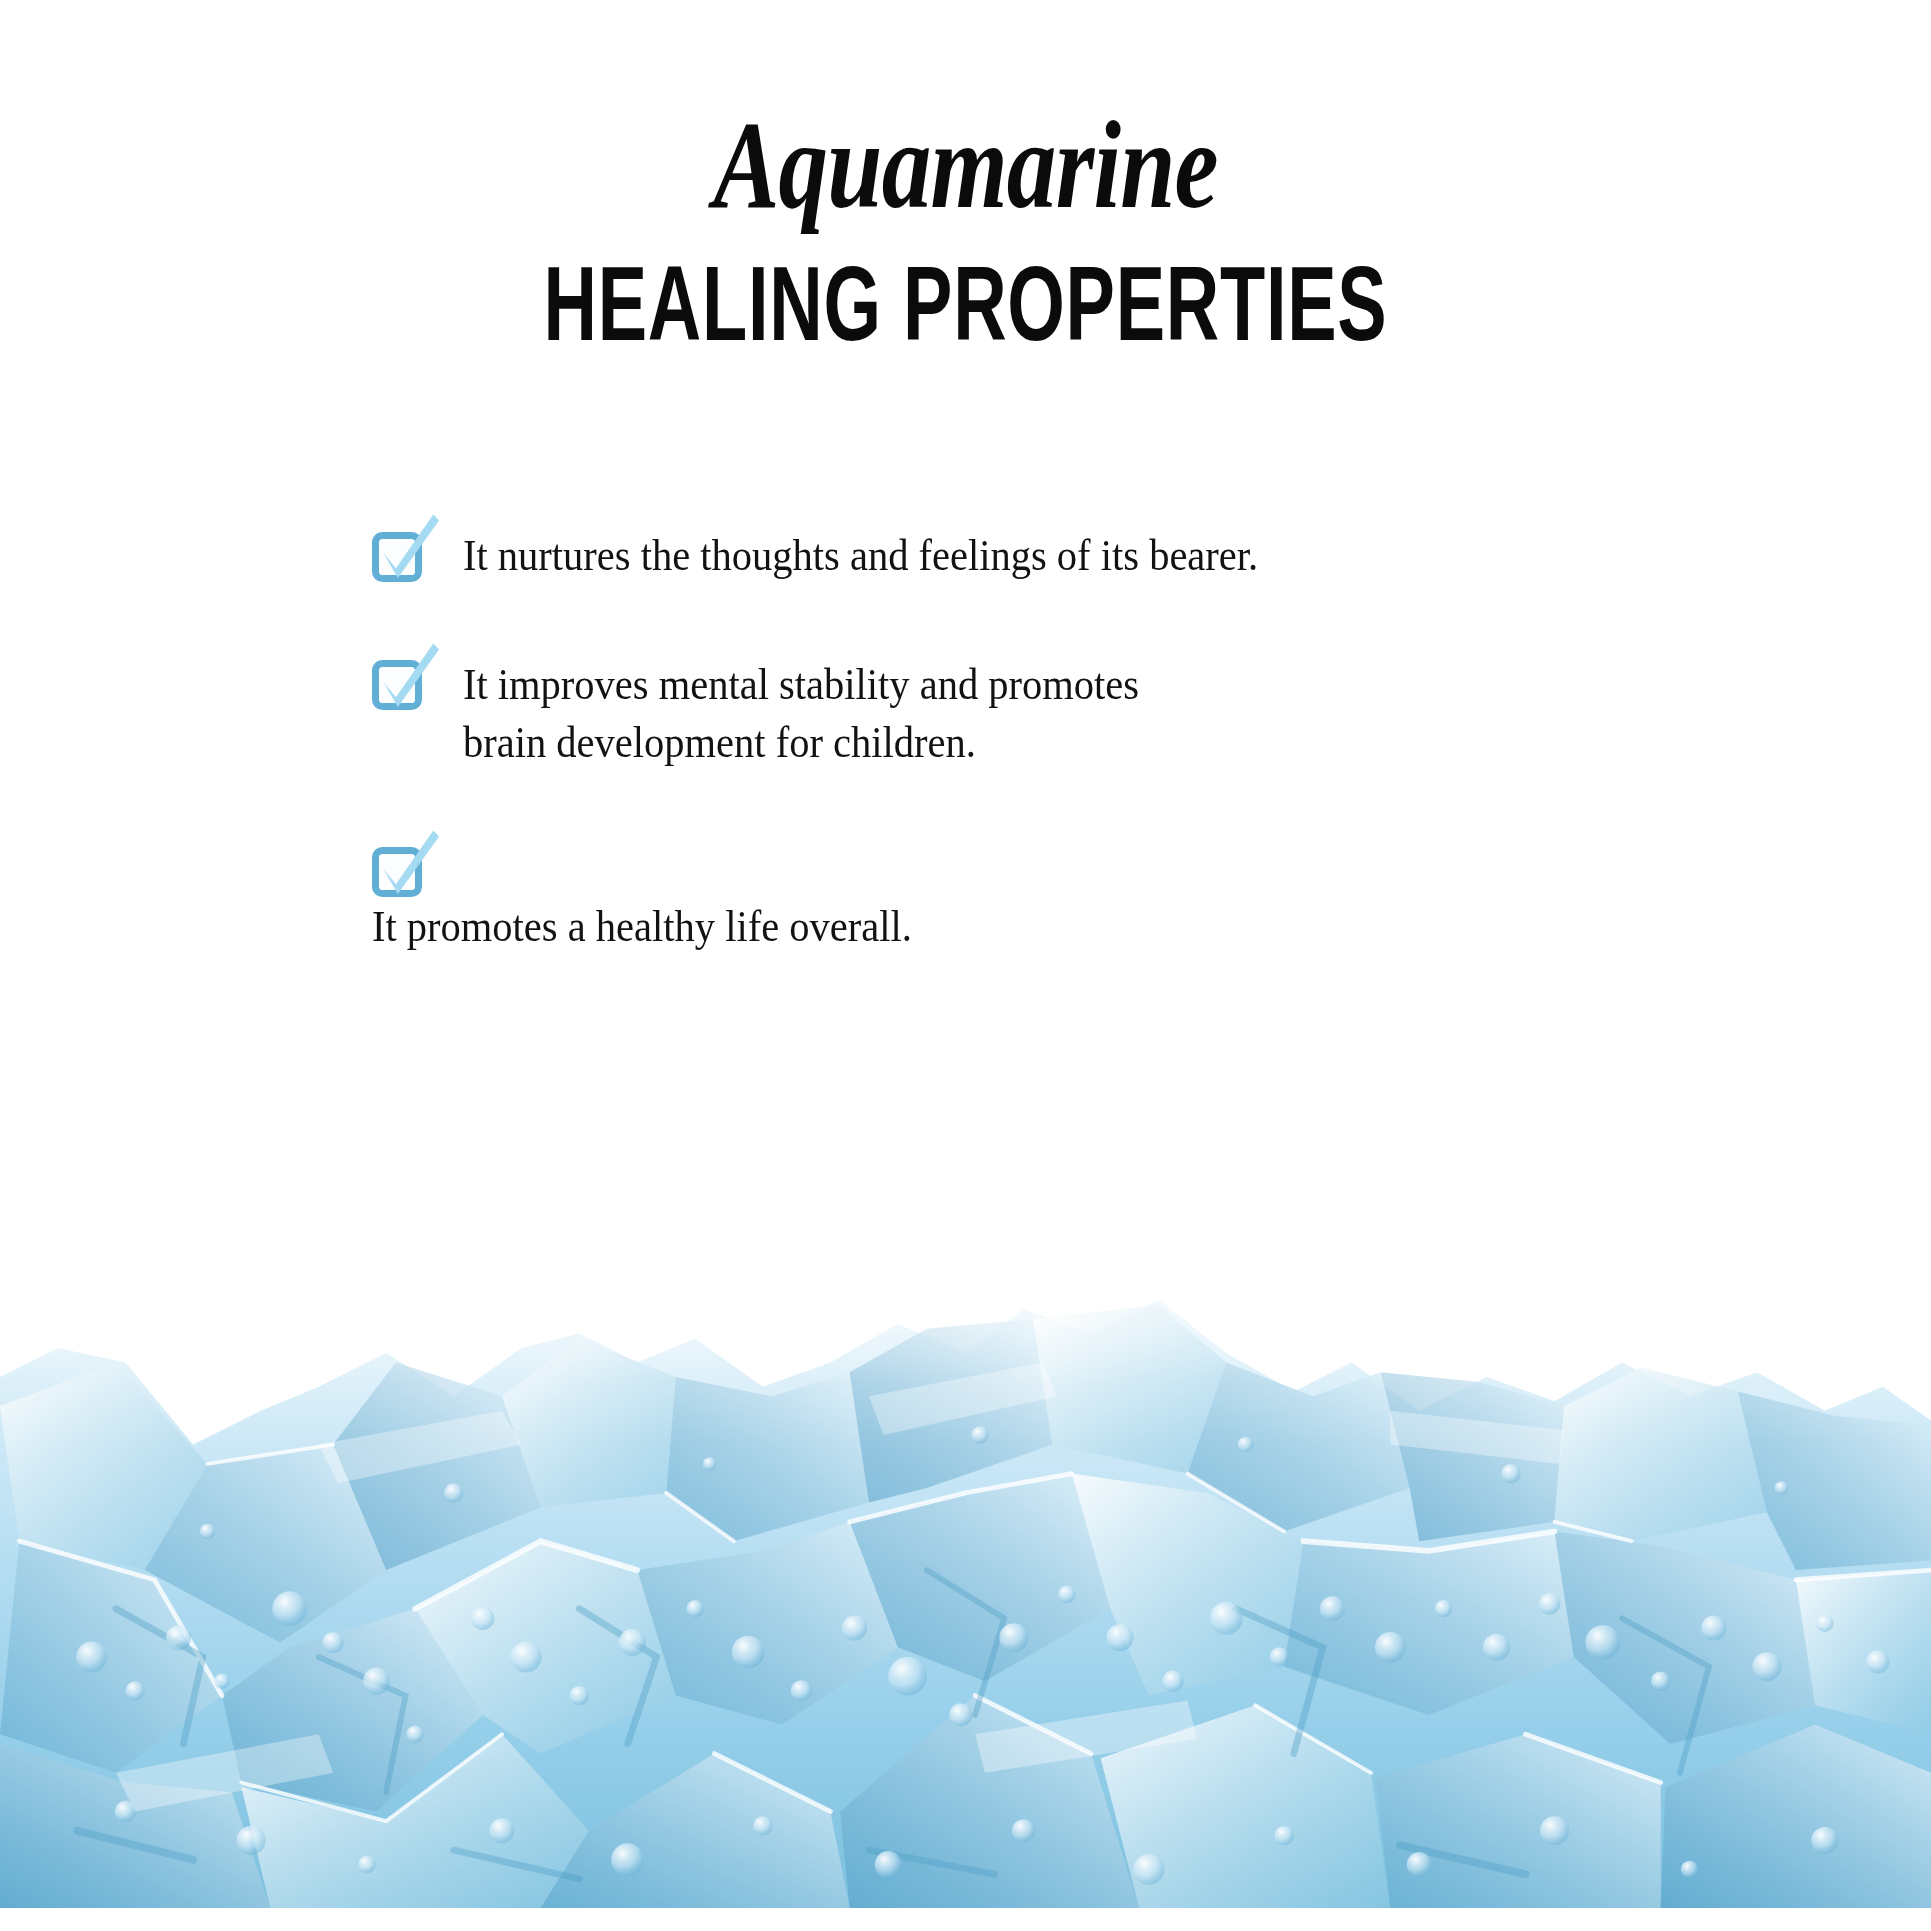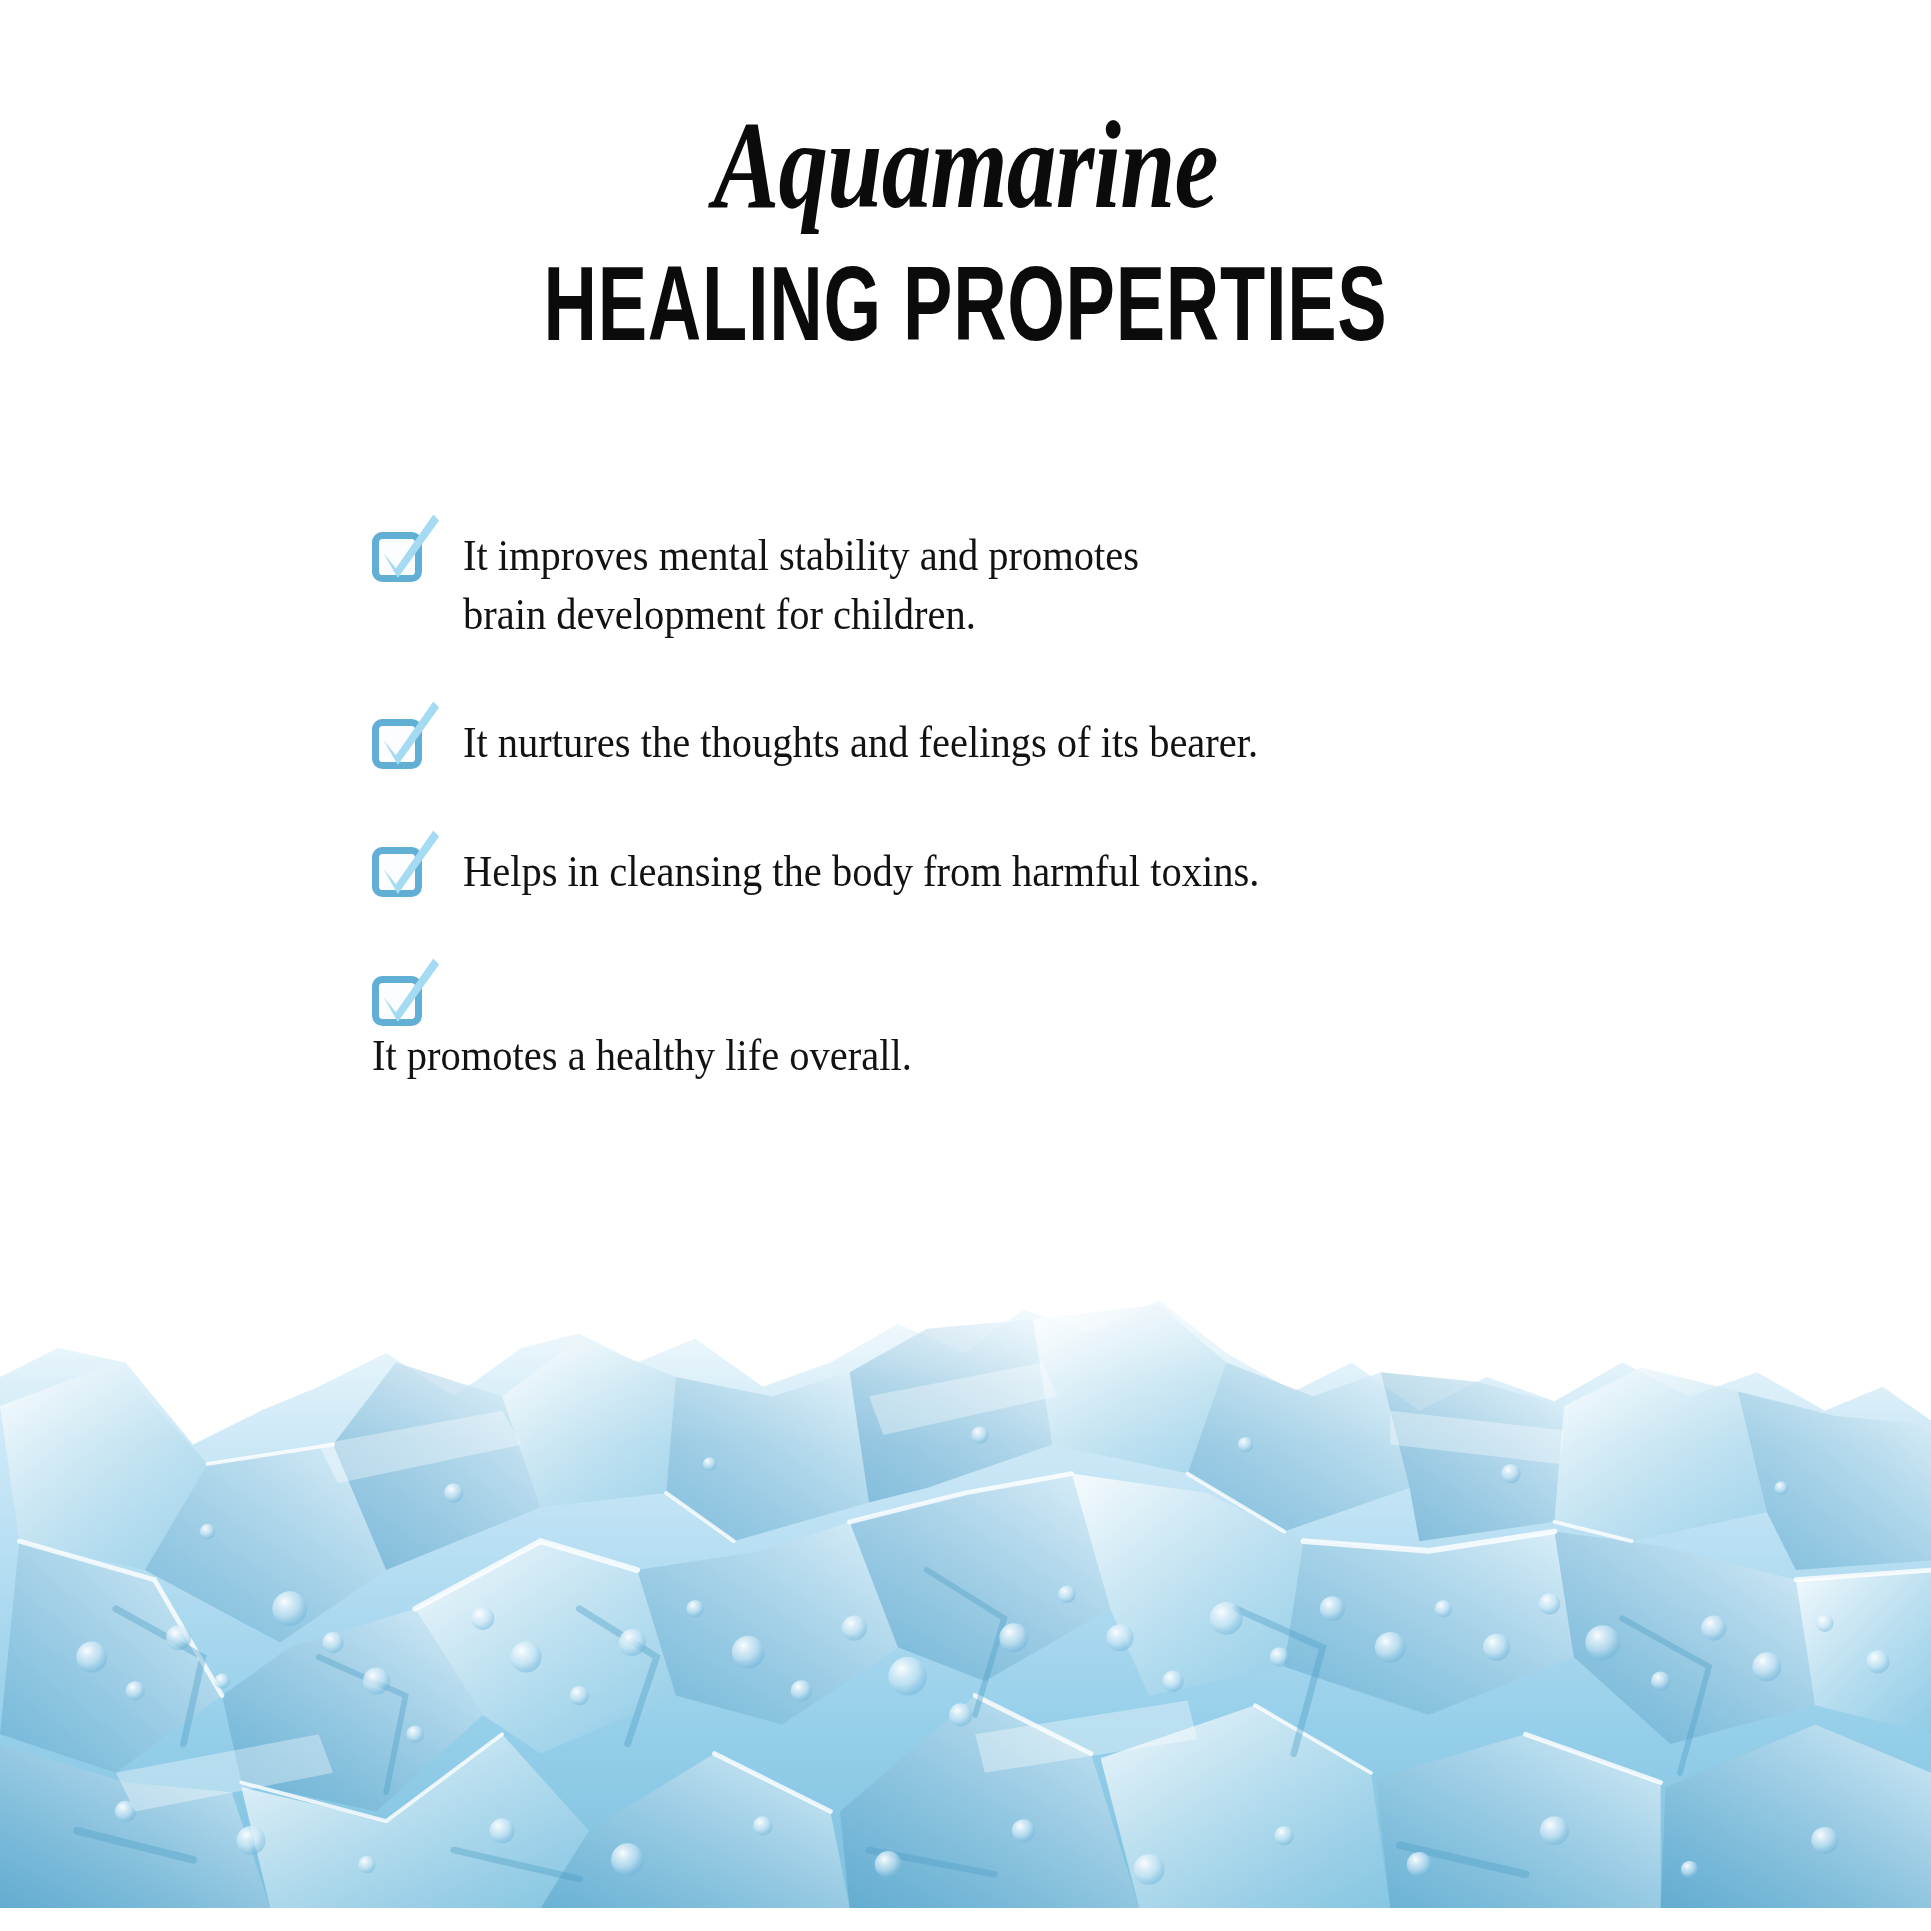--- a/index.html
+++ b/index.html
@@ -136,44 +136,35 @@
 
   <div class="list">
 
     <div class="list-item">
       <span class="checkbox">
         <span class="box"></span>
         <svg viewBox="0 0 74 72">
           <path d="M14 36 L27 52 L66 -4 L72 2 L29 62 Z" fill="#a5dbf2"></path>
         </svg>
       </span>
-      <span class="item-text">It improves mental stability and promotes
-brain development for children.</span>
+      <span class="item-text">It nurtures the thoughts and feelings of its bearer.</span>
     </div>
 
     <div class="list-item">
       <span class="checkbox">
         <span class="box"></span>
         <svg viewBox="0 0 74 72">
           <path d="M14 36 L27 52 L66 -4 L72 2 L29 62 Z" fill="#a5dbf2"></path>
         </svg>
       </span>
-      <span class="item-text">It nurtures the thoughts and feelings of its bearer.</span>
+      <span class="item-text">It improves mental stability and promotes
+brain development for children.</span>
     </div>
 
 
-    <div class="list-item">
-      <span class="checkbox">
-        <span class="box"></span>
-        <svg viewBox="0 0 74 72">
-          <path d="M14 36 L27 52 L66 -4 L72 2 L29 62 Z" fill="#a5dbf2"></path>
-        </svg>
-      </span>
-      <span class="item-text">Helps in cleansing the body from harmful toxins.</span>
-    </div>
 
     <div class="list-item">
       <span class="checkbox">
         <span class="box"></span>
         <svg viewBox="0 0 74 72">
           <path d="M14 36 L27 52 L66 -4 L72 2 L29 62 Z" fill="#a5dbf2"></path>
         </svg>
       </span>
       <span class="item-text">It promotes a healthy life overall.</span>
     </div>

